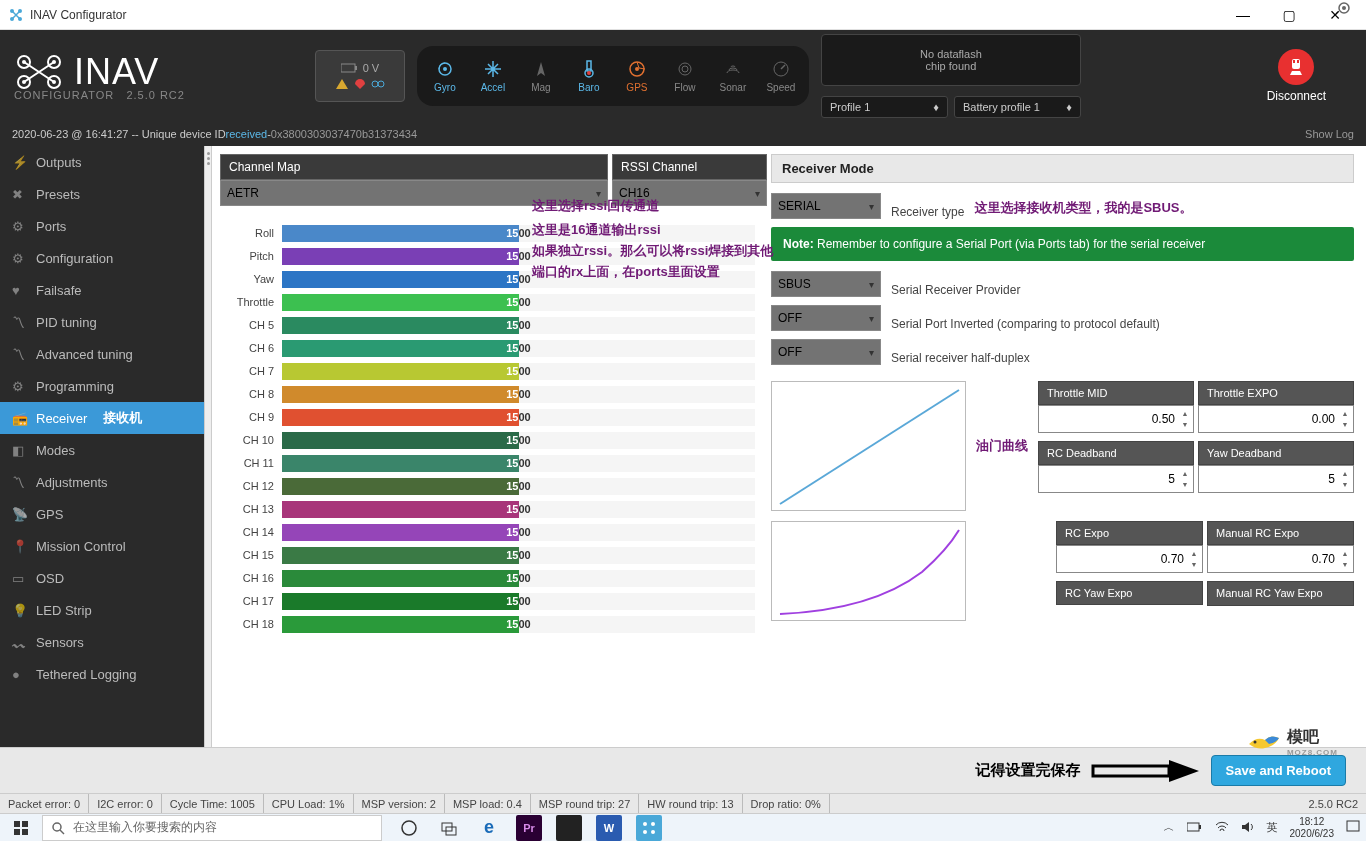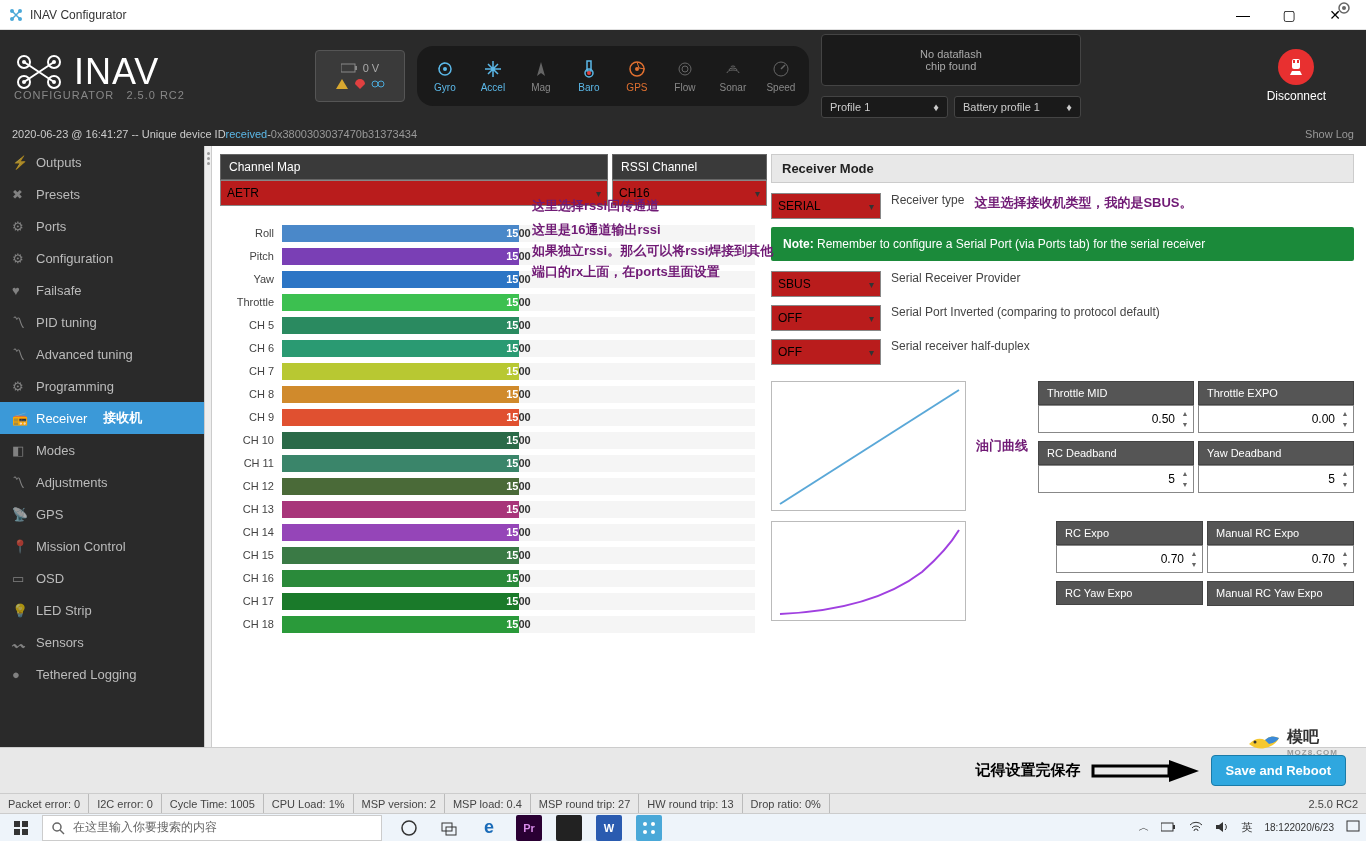--- a/index.html
+++ b/index.html
@@ -46,39 +46,39 @@
 .sidebar-item.active .sico { opacity: 1; }
 .sidebar-label-cn { margin-left: 6px; font-weight: bold; }
 .splitter { width: 8px; background: #eee; border-left: 1px solid #ccc; border-right: 1px solid #ccc; display: flex; flex-direction: column; align-items: center; padding-top: 6px; gap: 2px; }
 .splitter span { width: 3px; height: 3px; background: #999; border-radius: 50%; }
 
 .content { flex: 1; display: flex; overflow: hidden; position: relative; }
 .left-pane { width: 555px; padding: 8px 0 8px 8px; }
 .right-pane { flex: 1; padding: 8px 12px 8px 4px; overflow-y: auto; }
 
 .panel-head { background: #3a3a3a; color: #fff; font-size: 12px; padding: 5px 8px; border: 1px solid #666; }
-.sel-box { width: 100%; height: 26px; border: 1px solid #888; background: #b91c1c; font-size: 12px; padding: 0 6px; display: flex; align-items: center; position: relative; }
+.sel-box { width: 100%; height: 26px; border: 1px solid #888; background: #737373; font-size: 12px; padding: 0 6px; display: flex; align-items: center; position: relative; }
 .sel-box::after { content: "▾"; position: absolute; right: 6px; color: #333; font-size: 10px; }
 .map-row { display: flex; gap: 4px; }
 .map-row .col { flex: 1; }
 .rssi-col { width: 155px; }
 
 .channels { margin-top: 16px; }
 .chan-row { display: flex; align-items: center; height: 22px; margin-bottom: 1px; }
 .chan-label { width: 62px; text-align: right; color: #444; font-size: 11px; padding-right: 8px; }
 .chan-bar { flex: 1; height: 17px; position: relative; background: #f5f5f5; margin-right: 12px; }
 .chan-fill { position: absolute; left: 0; top: 0; height: 100%; width: 50%; }
 .chan-val { position: absolute; left: 50%; top: 50%; transform: translate(-50%, -50%); font-size: 11px; font-weight: bold; }
 .chan-val .vleft { color: #fff; }
 .chan-val .vright { color: #333; }
 
 .annot { position: absolute; font-size: 13px; font-weight: bold; color: #701a75; line-height: 1.6; z-index: 5; }
 
 .rx-mode-head { background: #e8e8e8; color: #222; font-size: 13px; font-weight: bold; padding: 6px 10px; border: 1px solid #ccc; margin-bottom: 10px; }
-.field-row { display: flex; align-items: flex-start; gap: 10px; margin-bottom: 8px; font-size: 12px; }
+.field-row { display: flex; align-items: flex-end; gap: 10px; margin-bottom: 8px; font-size: 12px; }
 .field-row .sel-box { width: 110px; }
 .field-lbl { color: #444; }
 .note-box { background: #1b8a3a; color: #fff; padding: 10px 12px; font-size: 12px; border-radius: 2px; margin-bottom: 10px; }
 .note-box strong { font-weight: bold; }
 
 .curves-row { display: flex; gap: 10px; margin-top: 16px; }
 .curve-box { width: 195px; height: 130px; border: 1px solid #bbb; background: #fff; position: relative; }
 .param-col { flex: 1; display: flex; flex-direction: column; gap: 0; }
 .param-head { background: #555; color: #fff; font-size: 11px; padding: 5px 8px; border: 1px solid #444; }
 .param-row { display: flex; gap: 4px; }
@@ -95,21 +95,21 @@
 .status-bar { height: 20px; background: #e8e8e8; border-top: 1px solid #ccc; display: flex; align-items: center; font-size: 11px; color: #444; }
 .status-cell { padding: 0 8px; border-right: 1px solid #bbb; height: 100%; display: flex; align-items: center; }
 .version-cell { margin-left: auto; border: none; }
 
 .taskbar { height: 28px; background: #eef4fa; border-top: 1px solid #ccc; display: flex; align-items: center; padding: 0 6px; gap: 6px; }
 .task-start { width: 30px; height: 28px; display: flex; align-items: center; justify-content: center; }
 .search-box { flex: 0 0 340px; height: 26px; background: #fff; border: 1px solid #ccc; display: flex; align-items: center; padding: 0 8px; gap: 8px; font-size: 12px; color: #666; }
 .task-icons { display: flex; align-items: center; gap: 14px; margin-left: 8px; }
 .task-app { width: 26px; height: 26px; display: flex; align-items: center; justify-content: center; border-radius: 2px; }
 .tray { margin-left: auto; display: flex; align-items: center; gap: 12px; font-size: 11px; color: #333; }
-.tray-time { display: flex; flex-direction: row; align-items: center; font-size: 10px; line-height: 1.2; }
+.tray-time { display: flex; flex-direction: column; align-items: center; font-size: 10px; line-height: 1.2; }
 
 .watermark { position: absolute; right: 28px; bottom: 84px; font-size: 16px; font-weight: bold; color: #333; display: flex; align-items: center; gap: 6px; z-index: 10; }
 .watermark .sub { font-size: 8px; color: #999; letter-spacing: 1px; }
 .bird { width: 34px; height: 24px; }
 </style>
 </head>
 <body>
 
 <div class="titlebar">
   <svg class="titlebar-icon" viewBox="0 0 16 16">

